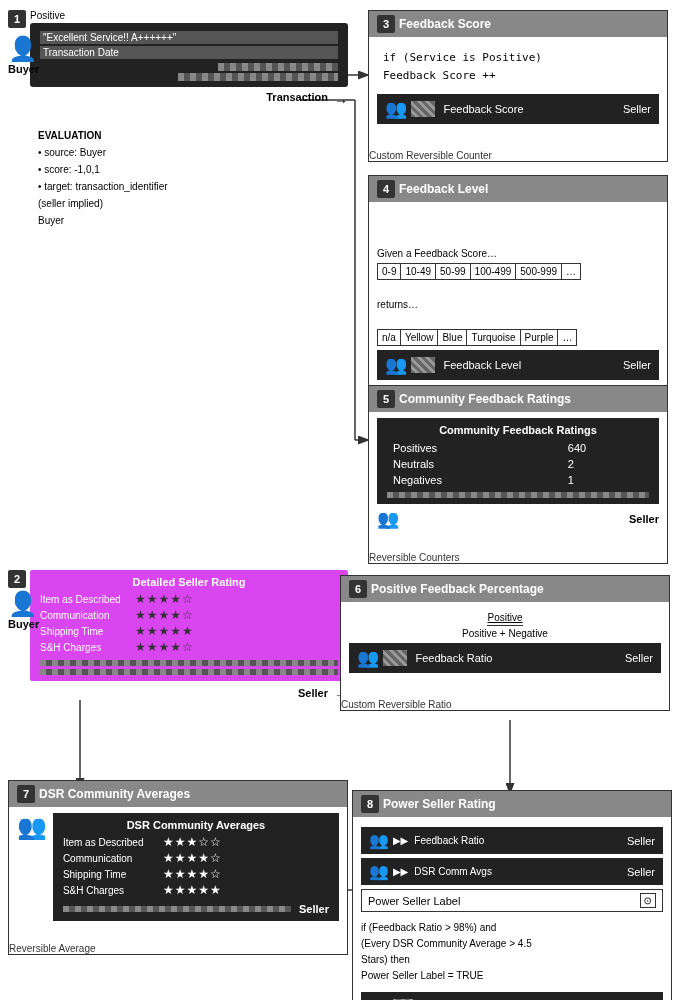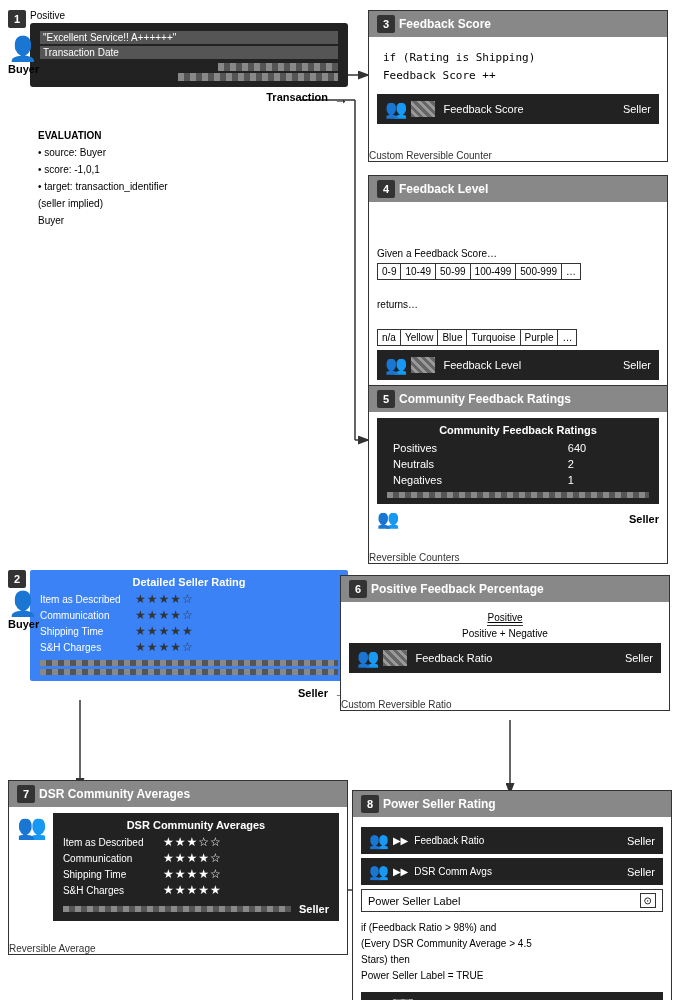--- a/index.html
+++ b/index.html
@@ -172,21 +172,21 @@
     }
 
     .bottom-caption {
       font-size: 10px;
       text-align: left;
       margin-top: 16px;
       color: #333;
     }
 
     .detailed-dark {
-      background: #3b82f6;
+      background: #d946ef;
       color: #fff;
       padding: 6px 10px;
       border-radius: 2px;
     }
 
     .detail-row {
       display: flex;
       align-items: center;
       margin: 2px 0;
       font-size: 10px;
@@ -265,21 +265,21 @@
     </div>
   </div>
 
   <div class="section-box" style="top:10px; left:368px; width:300px;">
     <div class="section-header">
       <span class="num-circle">3</span>
       <span>Feedback Score</span>
     </div>
     <div class="section-content">
       <div class="code-block">
-        <div>if (Rating is Shipping)</div>
+        <div>if (Service is Positive)</div>
         <div>    Feedback Score ++</div>
       </div>
       <div class="store-row">
         <div style="display:flex; align-items:center;">
           <span style="font-size:18px; margin-right:4px;">👥</span>
           <div style="background: repeating-linear-gradient(45deg, #666, #666 3px, #999 3px, #999 6px); width:24px; height:16px; margin-right:8px;"></div>
           <span>Feedback Score</span>
         </div>
         <span>Seller</span>
       </div>

